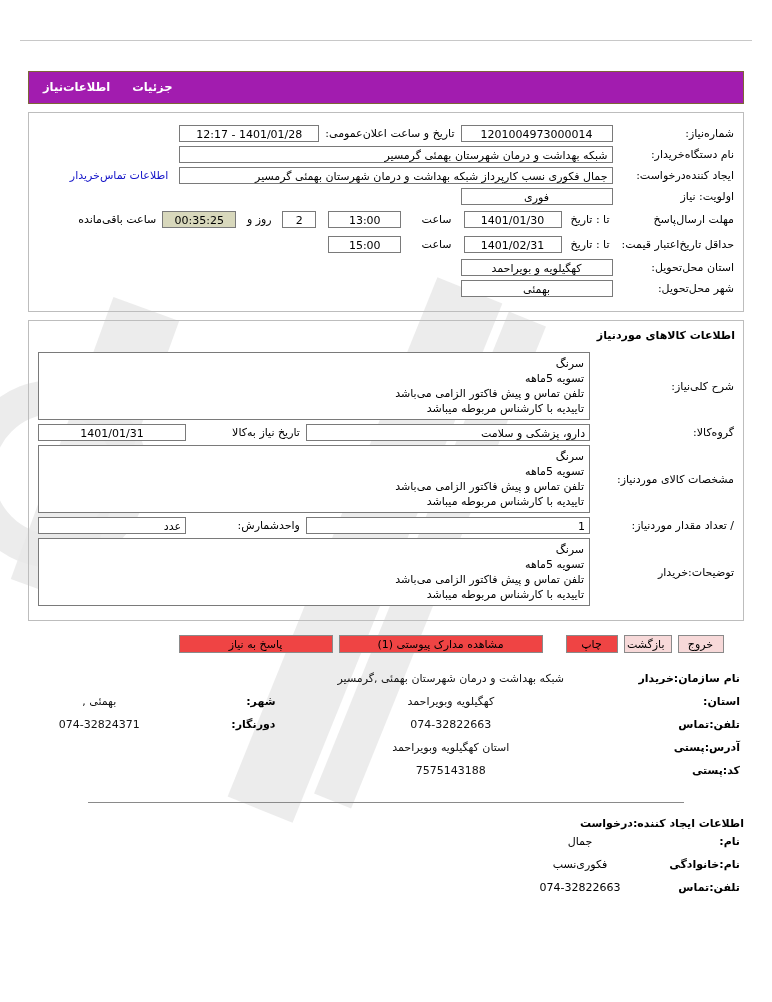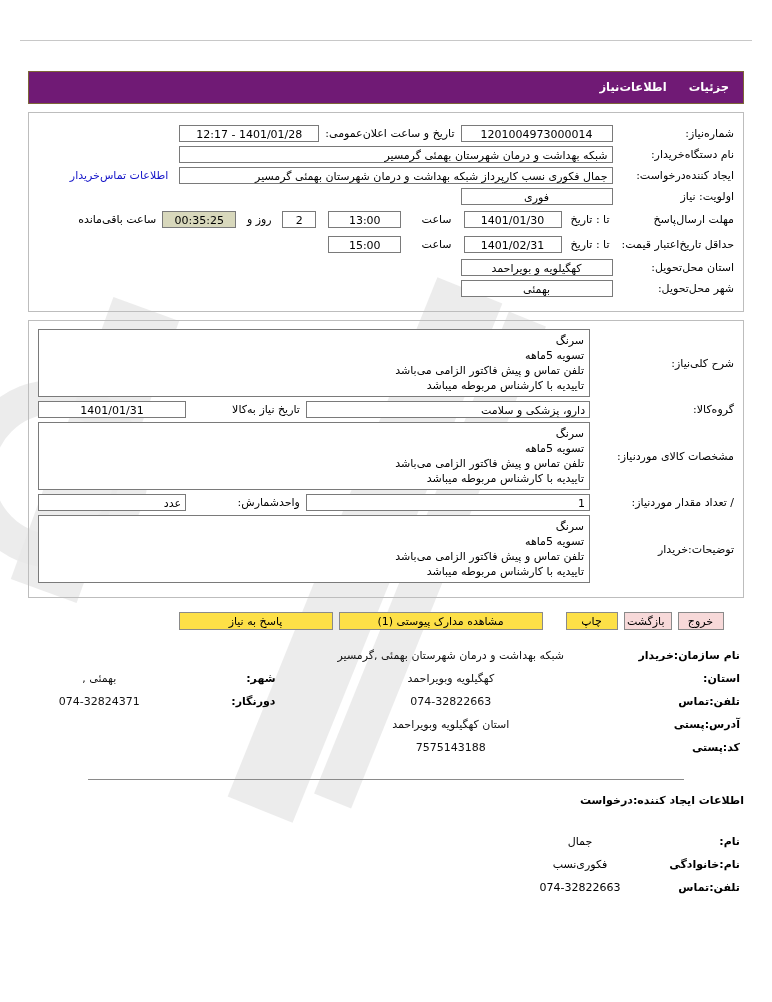--- a/index.html
+++ b/index.html
@@ -47,26 +47,26 @@
     border-top: 1px solid #c8c8c8;
     margin: 40px 20px 0 20px;
   }
 
   .outer {
     margin: 0 28px;
   }
 
   
   .bar {
-    background: #701a75;
+    background: #a21caf;
     color: #ffffff;
     font-weight: bold;
     font-size: 11.5px;
     padding: 8px 14px 9px 14px;
-    text-align: right;
+    text-align: left;
     letter-spacing: .2px;
     border: 1px solid #7d6637;
   }
   .bar-main { margin-top: 30px; }
   .bar .bar-sub { margin-right: 18px; font-weight: bold; }
 
   
   .panel {
     border: 1px solid #bdbdbd;
     background: transparent;
@@ -137,21 +137,21 @@
   .btn {
     border: 1px solid #8a8a8a;
     font-size: 11px;
     height: 18px;
     line-height: 17px;
     text-align: center;
     cursor: pointer;
     box-sizing: border-box;
     padding: 0 6px;
   }
-  .btn-green { background: #fde047; }
+  .btn-green { background: #ef4444; }
   .btn-red   { background: #f7d9d9; }
 
   .w-respond { width: 154px; }
   .w-docs    { width: 204px; }
   .w-print   { width: 52px; margin-left: 17px; }
   .w-back    { width: 48px; }
   .w-exit    { width: 46px; }
 
   
   .contact-wrap { margin-top: 8px; padding: 6px 0 2px 0; }
@@ -163,21 +163,21 @@
   .hr-sep {
     border: 0;
     border-top: 1px solid #8a8a8a;
     margin: 18px 60px 14px 60px;
   }
 
   .creator-title {
     font-weight: bold;
     font-size: 11px;
     text-align: right;
-    margin: 0 0 23px 0;
+    margin: 0 0 0 0;
     padding-right: 0;
   }
 
   table.creator { border-collapse: collapse; margin-right: 0; }
   table.creator td { padding: 5px 4px; font-size: 11px; }
   td.k-lbl { font-weight: bold; white-space: nowrap; text-align: right; width: 92px; }
   td.k-val { text-align: center; white-space: nowrap; width: 120px; }
 
   .sec-title {
     font-weight: bold;
@@ -330,20 +330,21 @@
           <td>
                 <div class="inp center">بهمئی</div>
               </td>
           <td colspan="3"></td>
         </tr>
       </tbody>
         </table>
     </div>
 
     <div class="panel" style="padding-top:6px;">
+      <div class="sec-title" style="margin:2px 2px 8px 0;">اطلاعات کالاهای موردنیاز</div>
 
       <table class="form">
         <tbody>
             <tr>
           <td class="lbl" style="width:120px; vertical-align:middle;">شرح کلی‌نیاز:</td>
           <td colspan="3">
                 <div class="inp inp-tall">سرنگ
 تسویه 5ماهه
 تلفن تماس و پیش فاکتور الزامی می‌باشد
 تاییدیه با کارشناس مربوطه میباشد</div>

